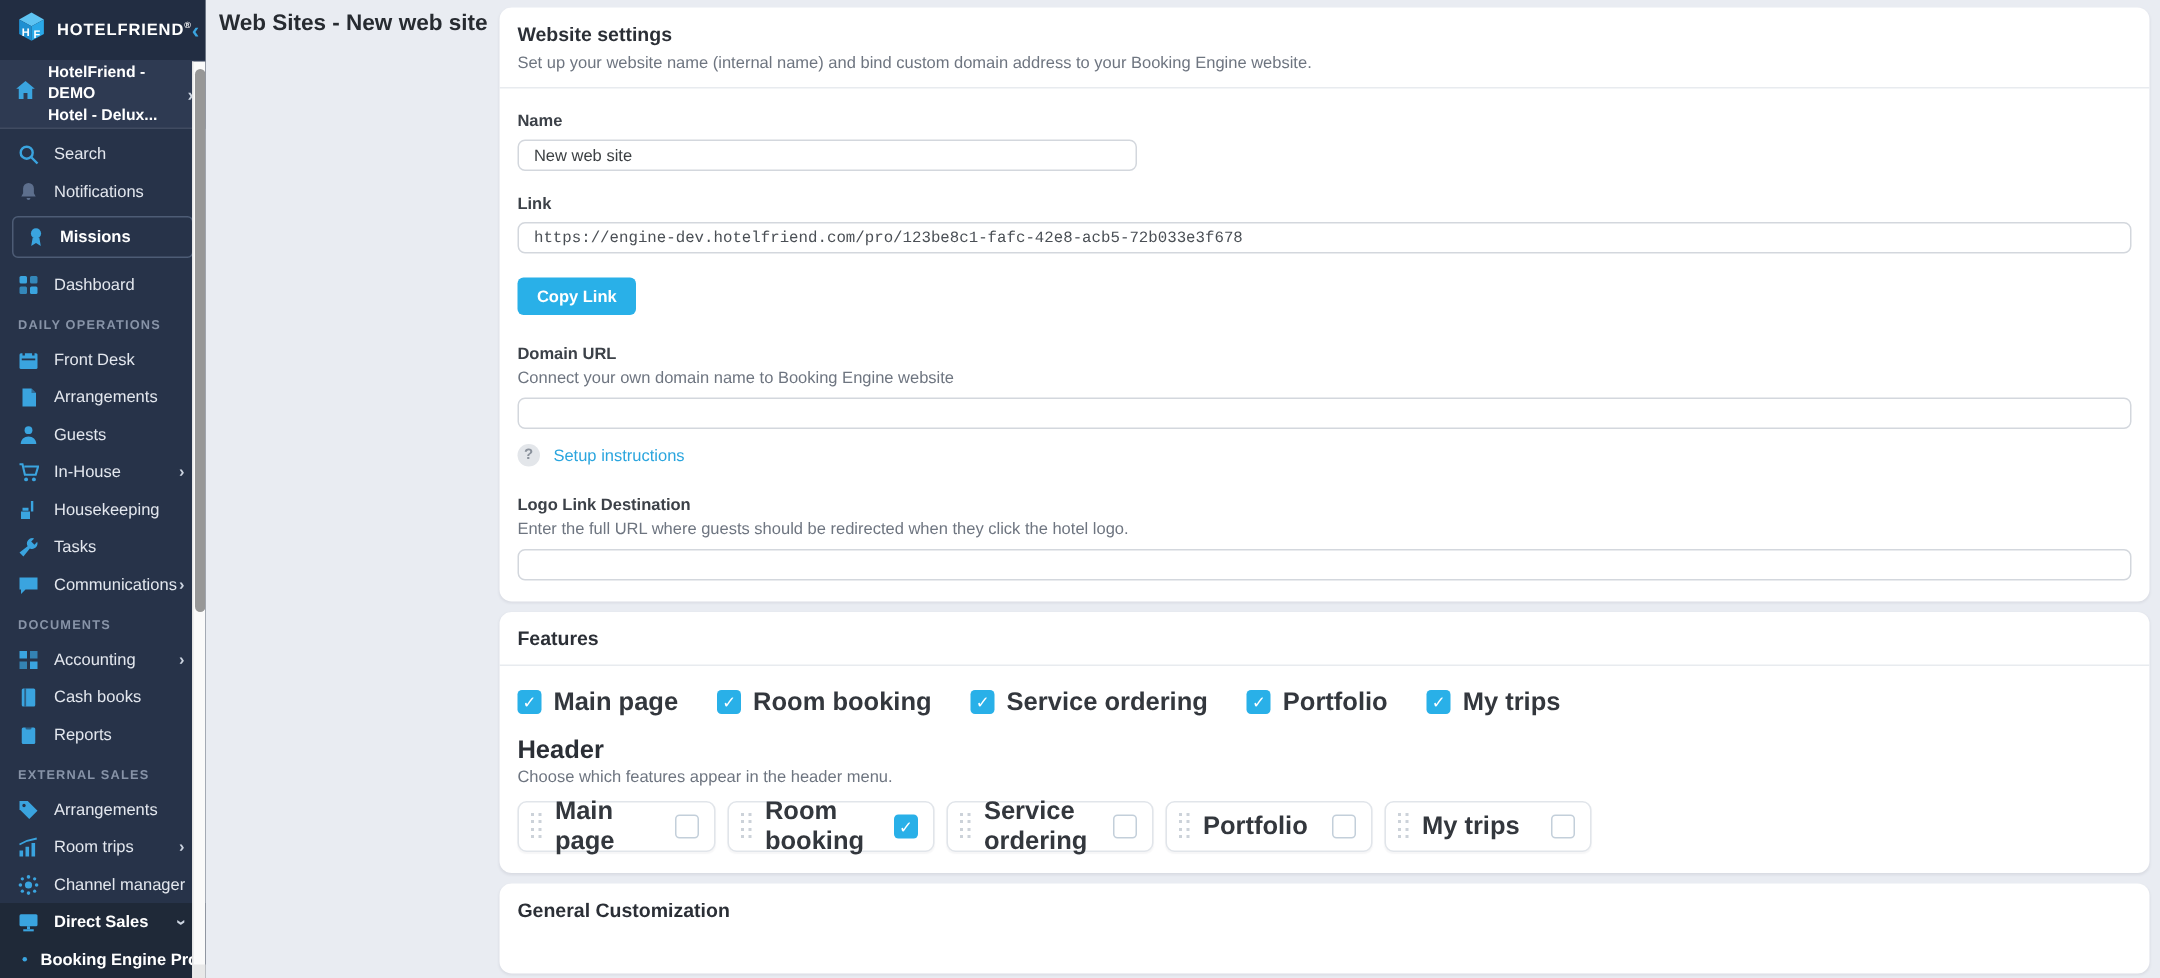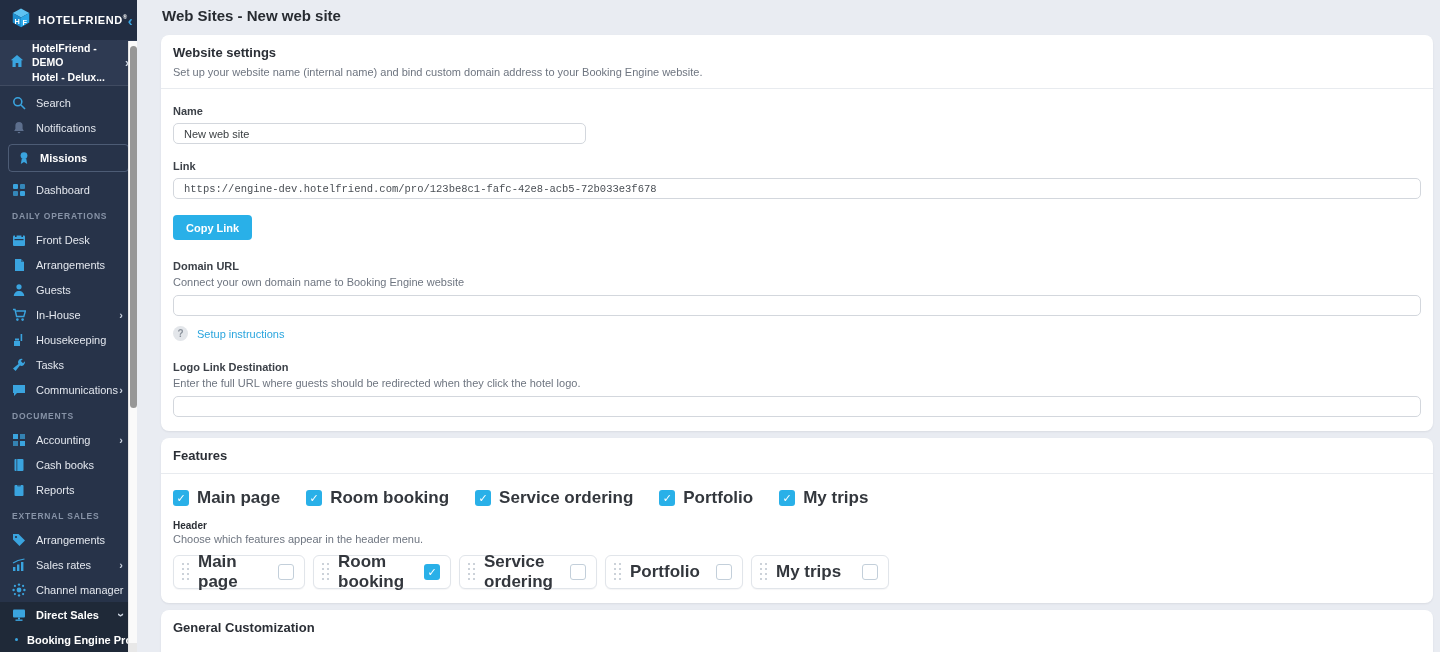--- a/index.html
+++ b/index.html
@@ -26,21 +26,21 @@
   .missions-box .lbl { margin-left:9px; }
   .group-active { background:#1f2938; }
   .sub-item { height:25px; display:flex; align-items:center; padding-left:15px; font-size:11px; font-weight:bold; color:#fff; cursor:pointer; }
   .dot { width:3px; height:3px; border-radius:50%; background:#3aa4df; margin-right:9px; }
   
   .sb-track { position:absolute; top:41px; right:0; bottom:0; width:9px; background:#fafafa; border-left:1px solid #e4e4e4; }
   .sb-thumb { position:absolute; top:5px; left:1px; width:7px; height:362px; background:#979797; border-radius:4px; cursor:pointer; }
   .sb-btn { position:absolute; bottom:0; left:0; width:9px; height:9px; background:#e8e8e8; }
 
   
-  .main { flex:1; display:flex; flex-direction:column; overflow:hidden;margin-left:16px; }
+  .main { flex:1; display:flex; overflow:hidden; }
   .page-header { height:30px; display:flex; align-items:center; padding-left:9px; }
   .page-title { font-size:15px; font-weight:bold; color:#272b31; }
   .content { flex:1; padding:5px 7px 0 8px; display:flex; flex-direction:column; gap:7px; overflow:hidden; }
   .card { background:#fff; border-radius:8px; box-shadow:0 1px 2px rgba(20,30,50,.08); }
   .card-head { padding:10px 12px; }
   .card-head.bordered { border-bottom:1px solid #e8ebef; }
   .card-title { font-size:13px; font-weight:bold; color:#2b2f36; }
   .card-sub { margin-top:6px; font-size:11px; color:#6e7580; }
   .card-body { padding:10px 12px 14px; }
   .fld-label { font-size:11px; font-weight:bold; color:#3c4148; margin:6px 0 6px; }
@@ -55,21 +55,21 @@
   .q-icon { width:15px; height:15px; border-radius:50%; background:#e3e6ea; color:#8b929c; font-size:10px; font-weight:bold; display:flex; align-items:center; justify-content:center; cursor:pointer; }
   .link { font-size:11px; font-weight:normal; color:#2aa5de; cursor:pointer; }
 
   
   .toggle-row { display:flex; align-items:center; gap:26px; margin:4px 0 12px; }
   .toggle { display:flex; align-items:center; gap:8px; cursor:pointer; }
   .cb { width:16px; height:16px; border-radius:3px; display:flex; align-items:center; justify-content:center; font-size:11px; }
   .cb.on { background:#29b0e8; color:#fff; }
   .cb.off { background:#fff; border:1px solid #c3cfda; }
   .toggle-lbl { font-size:17px; font-weight:bold; color:#33373d; }
-  .sub-head { font-size:10px; font-weight:bold; color:#2b2f36; margin:6px 0 4px; }
+  .sub-head { font-size:17px; font-weight:bold; color:#2b2f36; margin:6px 0 4px; }
   .cards-row { display:flex; gap:8px; margin-top:10px; }
   .fcard { height:34px; border:1px solid #e1e5ea; border-radius:6px; background:#fff; display:flex; align-items:center; padding:0 10px 0 8px; width:138px; cursor:grab; box-shadow:0 1px 1px rgba(20,30,50,.04); }
   .fcard:first-child { width:132px; }
   .drag-dots { width:7px; height:19px; position:relative; margin-right:9px; cursor:grab; }
   .drag-dots::before,.drag-dots::after { content:""; position:absolute; top:0; width:2px; height:100%;
     background-image:repeating-linear-gradient(to bottom,#ccd2d9 0 2px,transparent 2px 5px); }
   .drag-dots::before{left:0} .drag-dots::after{right:0}
   .fcard .toggle-lbl { flex:1; }
 </style>
 </head>
@@ -227,21 +227,21 @@
         </svg>
       <span class="lbl">Arrangements</span>
     </div>
     <div class="nav-item">
       <svg class="ic" viewBox="0 0 14 14" fill="currentColor">
           <rect x="1" y="9" width="2.4" height="4"></rect>
           <rect x="5" y="6.5" width="2.4" height="6.5"></rect>
           <rect x="9" y="4" width="2.4" height="9"></rect>
           <path d="M1 5 6 2.5 12.5 1" fill="none" stroke="currentColor" stroke-width="1.2"></path>
         </svg>
-      <span class="lbl">Sales rates</span>
+      <span class="lbl">Room trips</span>
       <span class="chev" style="font-size:11px">›</span>
     </div>
     <div class="nav-item">
       <svg class="ic" viewBox="0 0 14 14" fill="currentColor">
           <circle cx="7" cy="7" r="2.4"></circle>
           <circle cx="7" cy="1.6" r="1.2"></circle>
           <circle cx="12.4" cy="7" r="1.2"></circle>
           <circle cx="7" cy="12.4" r="1.2"></circle>
           <circle cx="1.6" cy="7" r="1.2"></circle>
           <circle cx="2.9" cy="2.9" r="1.1"></circle>

